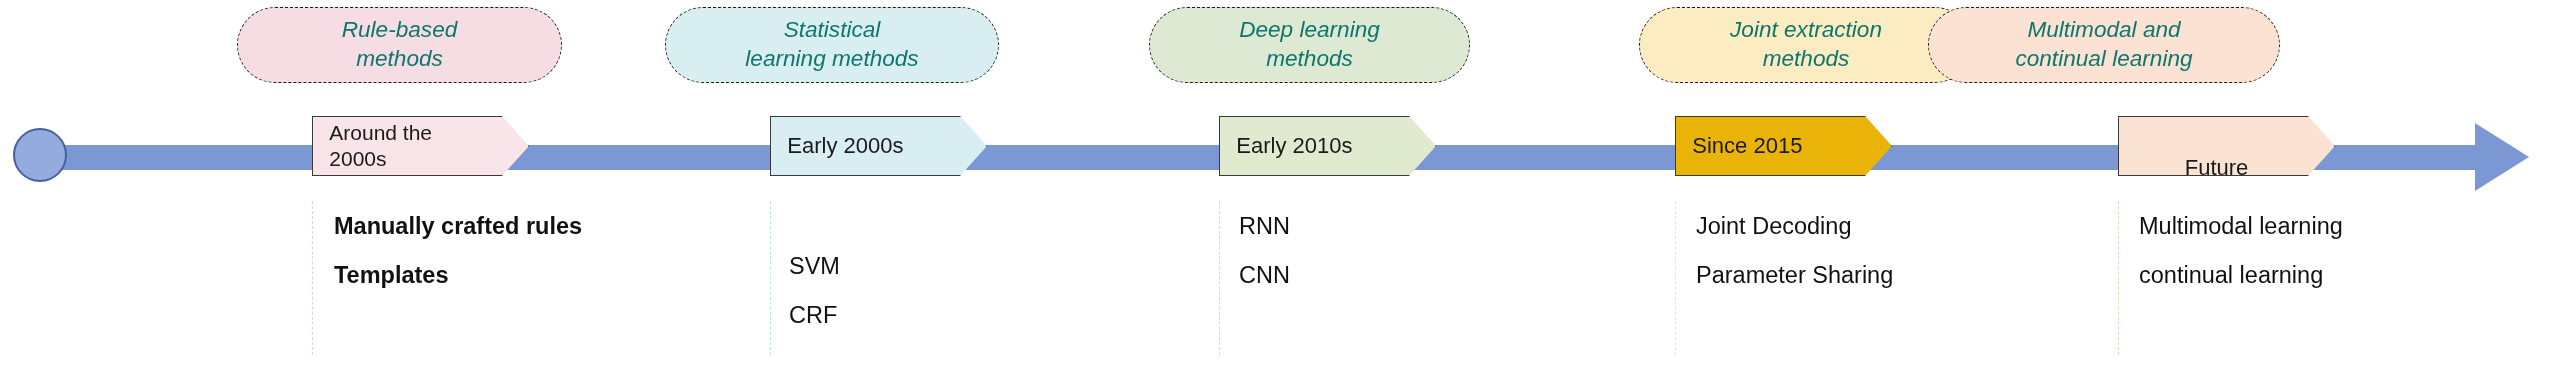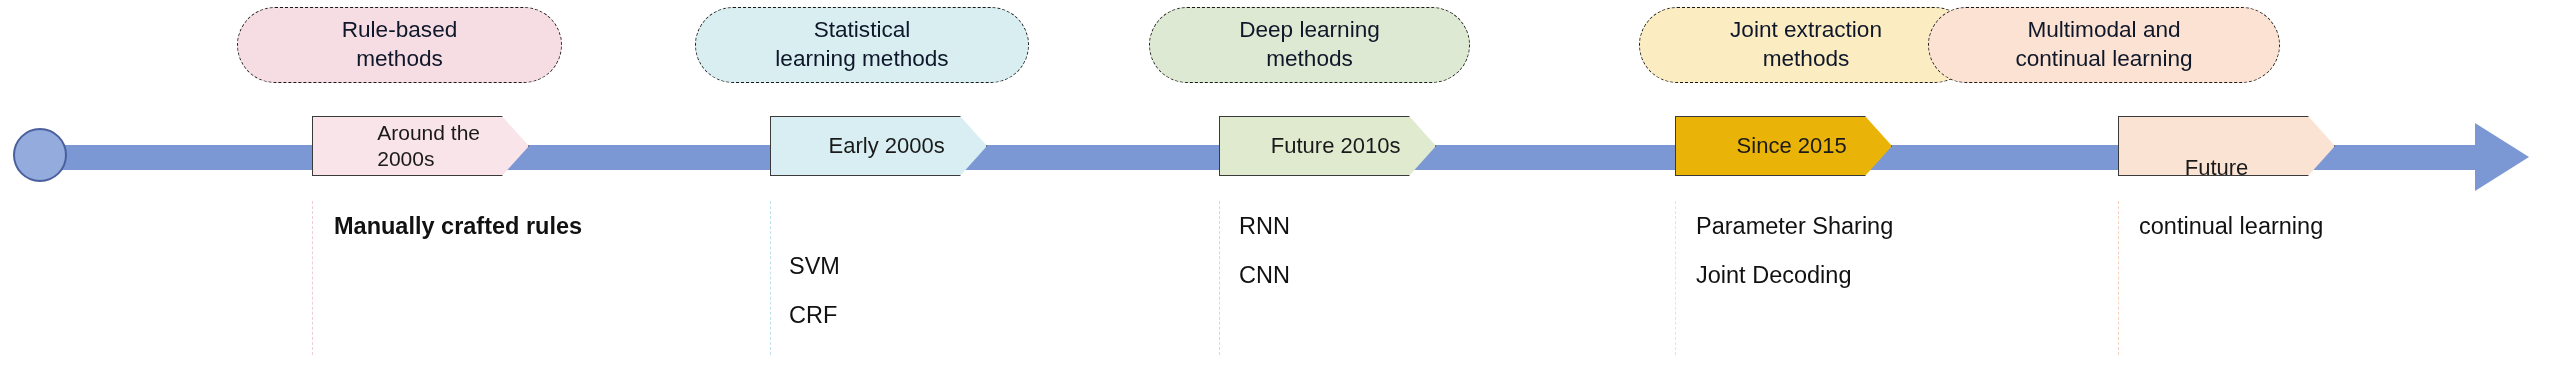--- a/index.html
+++ b/index.html
@@ -72,34 +72,35 @@
     top: 7.2px;
     height: 76px;
     border-radius: 38px;
     border: 1.8px dashed #1a1a1a;
     box-sizing: border-box;
     display: flex;
     align-items: center;
     justify-content: center;
     text-align: center;
     font-size: 22.6px;
-    color: #0f172a;
+    color: #0f766e;
     line-height: 1.28;
     padding: 0 14.5px;
+    font-style: italic;
   }
 
   
   .tag {
     position: absolute;
     top: 116px;
     height: 60px;
     box-sizing: border-box;
     display: flex;
     align-items: center;
-    justify-content: center;
+    justify-content: flex-start;
     padding-left: 16.3px;
     font-size: 22px;
     color: #1a1a1a;
     line-height: 1.22;
     text-align: left;
     border: 1.8px solid #3a3a3a;
     clip-path: polygon(0 0, calc(100% - 27px) 0, 100% 50%, calc(100% - 27px) 100%, 0 100%);
   }
   .tag.two-line {
     font-size: 21px;
@@ -132,76 +133,78 @@
     <div class="banner" style="left:237px; width:325px; background:#f6dde3;">
       <span style="white-space:pre-line;">Rule-based
 methods</span>
     </div>
     <div class="tag two-line" style="left:312px; width:217px; background:#f9e4ea;">
       <span style="white-space:pre-line;">Around the
 2000s</span>
     </div>
     <div class="items" style="left:334px;font-weight:bold;">
       <div class="item">Manually crafted rules</div>
+      <div class="item">Templates</div>
     </div>
   </div>
 
   <div class="era">
     <div class="era-divider" style="left:770px; border-left-color:#bfe2e6;"></div>
-    <div class="banner" style="left:695px; width:334px; background:#d9eef1;">
+    <div class="banner" style="left:665px; width:334px; background:#d9eef1;">
       <span style="white-space:pre-line;">Statistical
 learning methods</span>
     </div>
     <div class="tag" style="left:770px; width:217px; background:#d8eef2;">
       <span style="white-space:pre-line;">Early 2000s</span>
     </div>
     <div class="items" style="left:789px;margin-top:40px;">
       <div class="item">SVM</div>
       <div class="item">CRF</div>
     </div>
   </div>
 
   <div class="era">
     <div class="era-divider" style="left:1219px; border-left-color:#cfe0bf;"></div>
     <div class="banner" style="left:1149px; width:321px; background:#dde9d2;">
       <span style="white-space:pre-line;">Deep learning
 methods</span>
     </div>
     <div class="tag" style="left:1219px; width:217px; background:#dfeacf;">
-      <span style="white-space:pre-line;">Future 2010s</span>
+      <span style="white-space:pre-line;">Early 2010s</span>
     </div>
     <div class="items" style="left:1239px;">
       <div class="item">RNN</div>
       <div class="item">CNN</div>
     </div>
   </div>
 
   <div class="era">
     <div class="era-divider" style="left:1675px; border-left-color:#f5e3b4;"></div>
     <div class="banner" style="left:1639px; width:334px; background:#fbecc2;">
       <span style="white-space:pre-line;">Joint extraction
 methods</span>
     </div>
     <div class="tag" style="left:1675px; width:217px; background:#eab308;">
       <span style="white-space:pre-line;">Since 2015</span>
     </div>
     <div class="items" style="left:1696px;">
+      <div class="item">Joint Decoding</div>
       <div class="item">Parameter Sharing</div>
-      <div class="item">Joint Decoding</div>
     </div>
   </div>
 
   <div class="era">
     <div class="era-divider" style="left:2118px; border-left-color:#f5d2bd;"></div>
     <div class="banner" style="left:1928px; width:352px; background:#fbe2d2;">
       <span style="white-space:pre-line;">Multimodal and
 continual learning</span>
     </div>
     <div class="tag" style="left:2118px; width:217px; background:#fbe3d4; justify-content:center; padding-left:0; padding-right:20px;">
       <span style="white-space:pre-line;margin-top:44px;">Future</span>
     </div>
     <div class="items" style="left:2139px;">
+      <div class="item">Multimodal learning</div>
       <div class="item">continual learning</div>
     </div>
   </div>
 
 </div>
 
 
 </body></html>

